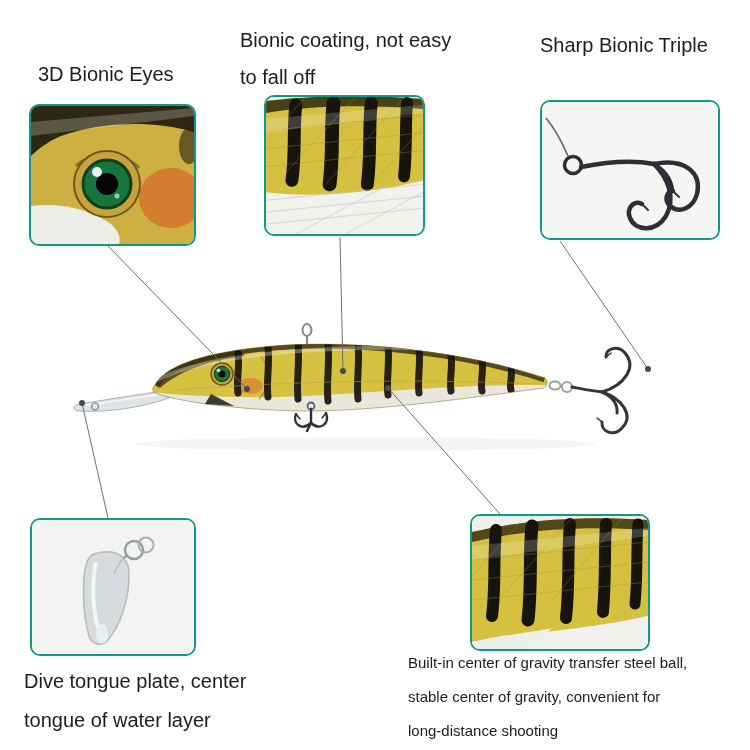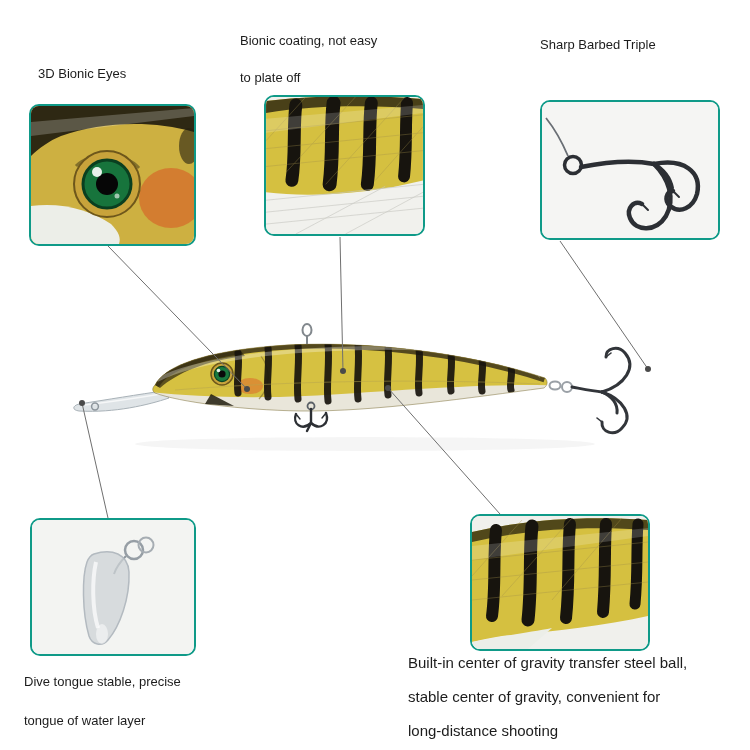--- a/index.html
+++ b/index.html
@@ -22,46 +22,46 @@
     border-radius:10px;background:#ffffff;overflow:hidden;
   }
   .callout-box svg{display:block;width:100%;height:100%;}
   #box-eyes{left:29px;top:104px;width:167px;height:142px;}
   #box-coating{left:264px;top:95px;width:161px;height:141px;}
   #box-hook{left:540px;top:100px;width:180px;height:140px;}
   #box-tongue{left:30px;top:518px;width:166px;height:138px;}
   #box-gravity{left:470px;top:514px;width:180px;height:137px;}
   .label{
     position:absolute;z-index:3;color:var(--text);
-    font-size:13px;line-height:37px;white-space:nowrap;font-weight:400;
+    font-size:20px;line-height:37px;white-space:nowrap;font-weight:400;
   }
   #label-eyes{left:38px;top:60px;line-height:28px;}
   #label-coating{left:240px;top:22px;}
   #label-hook{left:540px;top:26px;line-height:38px;}
   #label-tongue{left:24px;top:662px;line-height:39px;}
   #label-gravity{left:408px;top:646px;font-size:15px;line-height:34px;}
 </style>
 </head>
 <body>
 
 <div class="label" id="label-eyes">
   <div>3D Bionic Eyes</div>
 </div>
 
 <div class="label" id="label-coating">
   <div>Bionic coating, not easy</div>
-  <div>to plate off</div>
+  <div>to fall off</div>
 </div>
 
 <div class="label" id="label-hook">
-  <div>Sharp Barbed Triple</div>
+  <div>Sharp Bionic Triple</div>
 </div>
 
 <div class="label" id="label-tongue">
-  <div>Dive tongue stable, precise</div>
+  <div>Dive tongue plate, center</div>
   <div>tongue of water layer</div>
 </div>
 
 <div class="label" id="label-gravity">
   <div>Built-in center of gravity transfer steel ball,</div>
   <div>stable center of gravity, convenient for</div>
   <div>long-distance shooting</div>
 </div>
 
 <div id="lure-wrap">

